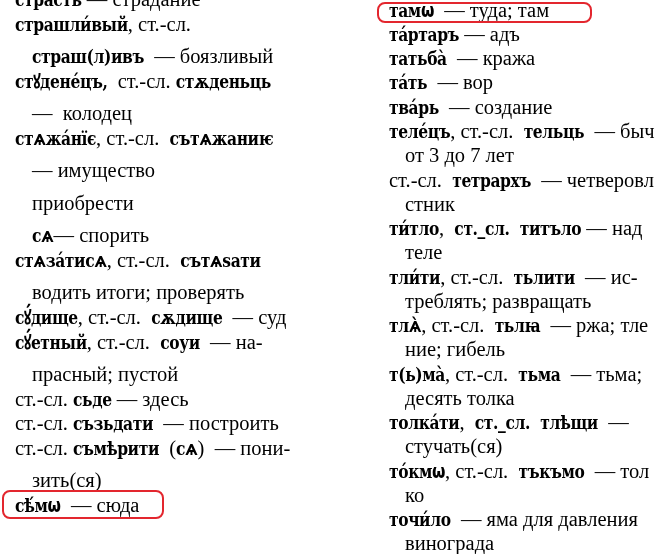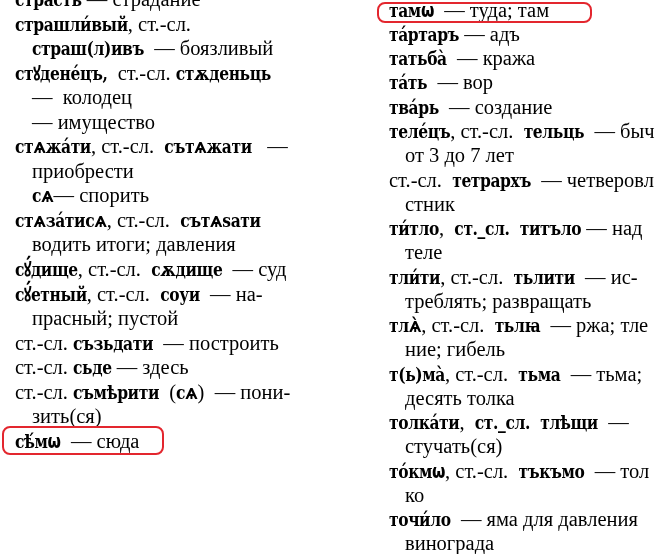--- a/index.html
+++ b/index.html
@@ -9,21 +9,21 @@
     .col-left  { left:15px;  top:-13.05px; width:340px; }
     .col-right { left:389px; top:-2.36px;  width:300px; }
     .line {
       position:relative;
       white-space:pre;
       font-family:"Liberation Serif", serif;
       font-size:20.5px;
     }
     .col-left .line  { height:24.55px; line-height:24.55px; }
     .col-right .line { height:24.27px; line-height:24.27px; }
-    .col-left .line.cont  { padding-left:17px; }
+    .col-left .line.cont  { padding-left:17px;margin-top:8px; }
     .col-right .line.cont { padding-left:16px; }
     .cs {
       font-family:"DejaVu Serif", "DejaVu Sans", serif;
       font-weight:bold;
       font-size:15.5px;
       letter-spacing:-0.4px;
       display:inline-block;
       transform:scaleY(1.25);
       transform-origin:0 72%;
     }
@@ -41,31 +41,31 @@
 </head>
 <body>
 
 <div id="page" style="color: rgb(0, 0, 0); padding-left: 8px;">
   <div class="col col-left">
       <div class="line"><span class="cs">страсть</span><span class="ru"> — страдание</span></div>
       <div class="line"><span class="cs">страшли́вый</span><span class="ru">, ст.-сл.</span></div>
       <div class="line cont"><span class="cs">страш(л)ивъ</span><span class="ru">  — боязливый</span></div>
       <div class="line"><span class="cs">стꙋдене́цъ,</span><span class="ru">  ст.-сл. </span><span class="cs">стѫденьць</span></div>
       <div class="line cont"><span class="ru">—  колодец</span></div>
+      <div class="line"><span class="cs">стѧжа́нїє</span><span class="ru">, ст.-сл.  </span><span class="cs">сътѧжаниѥ</span></div>
       <div class="line cont"><span class="ru">— имущество</span></div>
-      <div class="line"><span class="cs">стѧжа́ти</span><span class="ru">, ст.-сл.  </span><span class="cs">сътѧжати</span><span class="ru">   —</span></div>
       <div class="line cont"><span class="ru">приобрести</span></div>
       <div class="line cont"><span class="cs">сѧ</span><span class="ru">— спорить</span></div>
       <div class="line"><span class="cs">стѧза́тисѧ</span><span class="ru">, ст.-сл.  </span><span class="cs">сътѧѕати</span></div>
-      <div class="line cont"><span class="ru">водить итоги; давления</span></div>
+      <div class="line cont"><span class="ru">водить итоги; проверять</span></div>
       <div class="line"><span class="cs">сꙋ́дище</span><span class="ru">, ст.-сл.  </span><span class="cs">сѫдище</span><span class="ru">  — суд</span></div>
       <div class="line"><span class="cs">сꙋ́етный</span><span class="ru">, ст.-сл.  </span><span class="cs">соуи</span><span class="ru">  — на-</span></div>
       <div class="line cont"><span class="ru">прасный; пустой</span></div>
+      <div class="line"><span class="ru">ст.-сл. </span><span class="cs">сьде</span><span class="ru"> — здесь</span></div>
       <div class="line"><span class="ru">ст.-сл. </span><span class="cs">съзьдати</span><span class="ru">  — построить</span></div>
-      <div class="line"><span class="ru">ст.-сл. </span><span class="cs">сьде</span><span class="ru"> — здесь</span></div>
       <div class="line"><span class="ru">ст.-сл. </span><span class="cs">съмѣрити</span><span class="ru">  (</span><span class="cs">сѧ</span><span class="ru">)  — пони-</span></div>
       <div class="line cont"><span class="ru">зить(ся)</span></div>
       <div class="line"><span class="cs">сѣ́мѡ</span><span class="ru">  — сюда</span><div class="hl" style="border-color: rgb(227, 38, 46);"></div></div>
     </div>
   <div class="col col-right">
       <div class="line"><span class="cs">тамѡ</span><span class="ru">  — туда; там</span><div class="hl" style="border-color: rgb(227, 38, 46);"></div></div>
       <div class="line"><span class="cs">та́ртаръ</span><span class="ru"> — адъ</span></div>
       <div class="line"><span class="cs">татьба̀</span><span class="ru">  — кража</span></div>
       <div class="line"><span class="cs">та́ть</span><span class="ru">  — вор</span></div>
       <div class="line"><span class="cs">тва́рь</span><span class="ru">  — создание</span></div>

